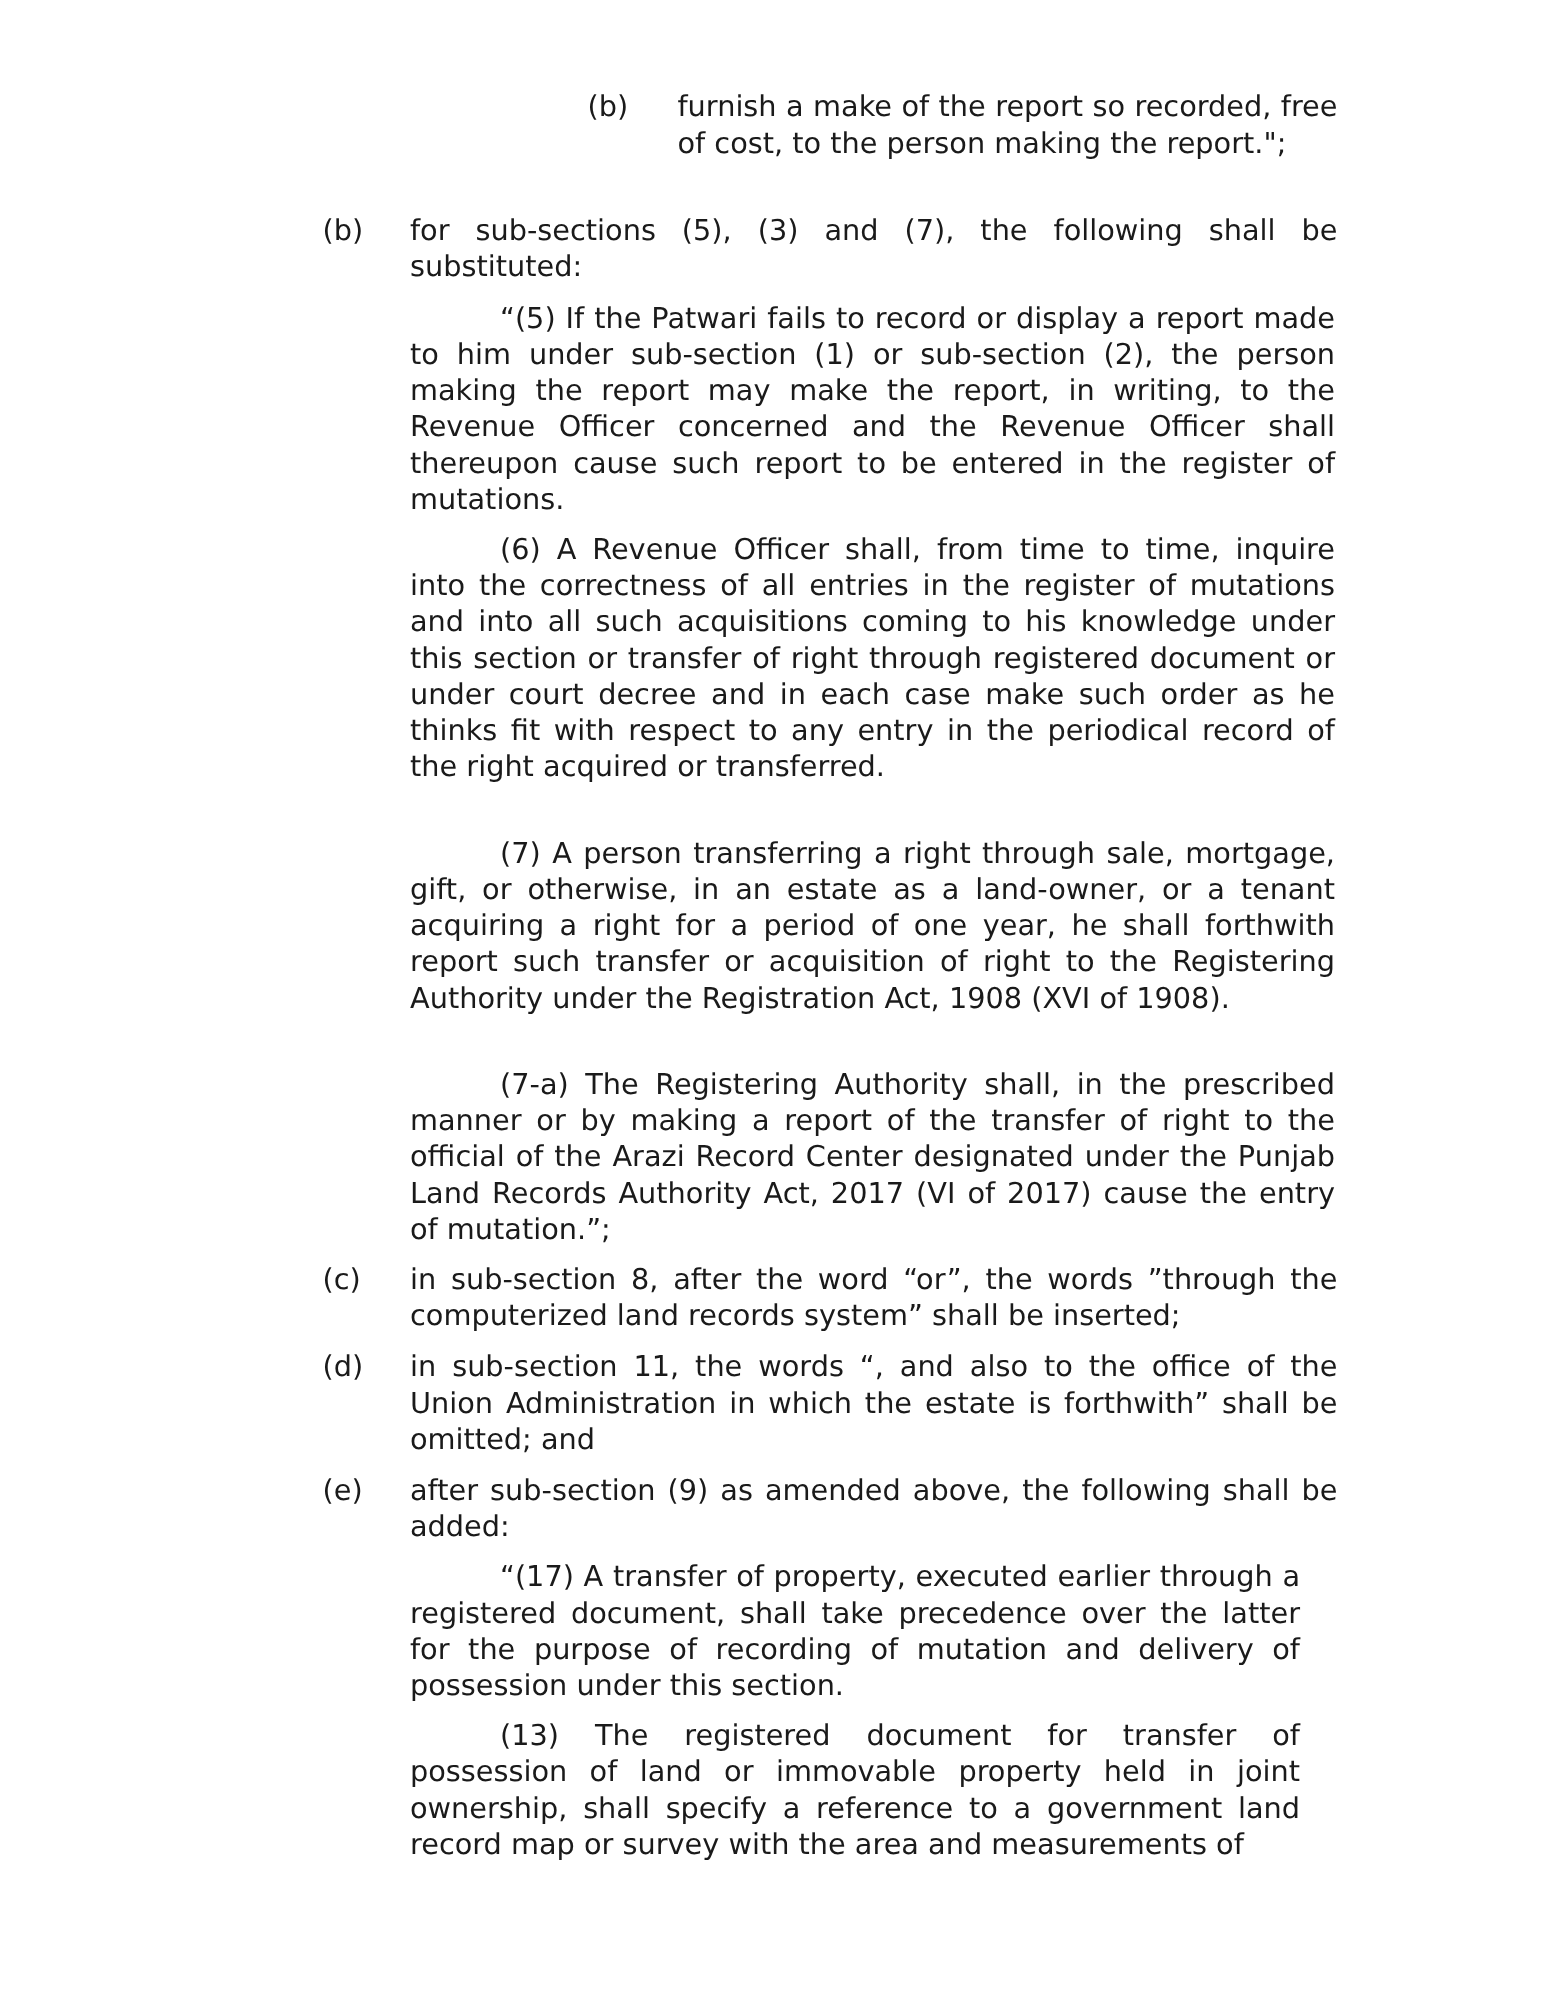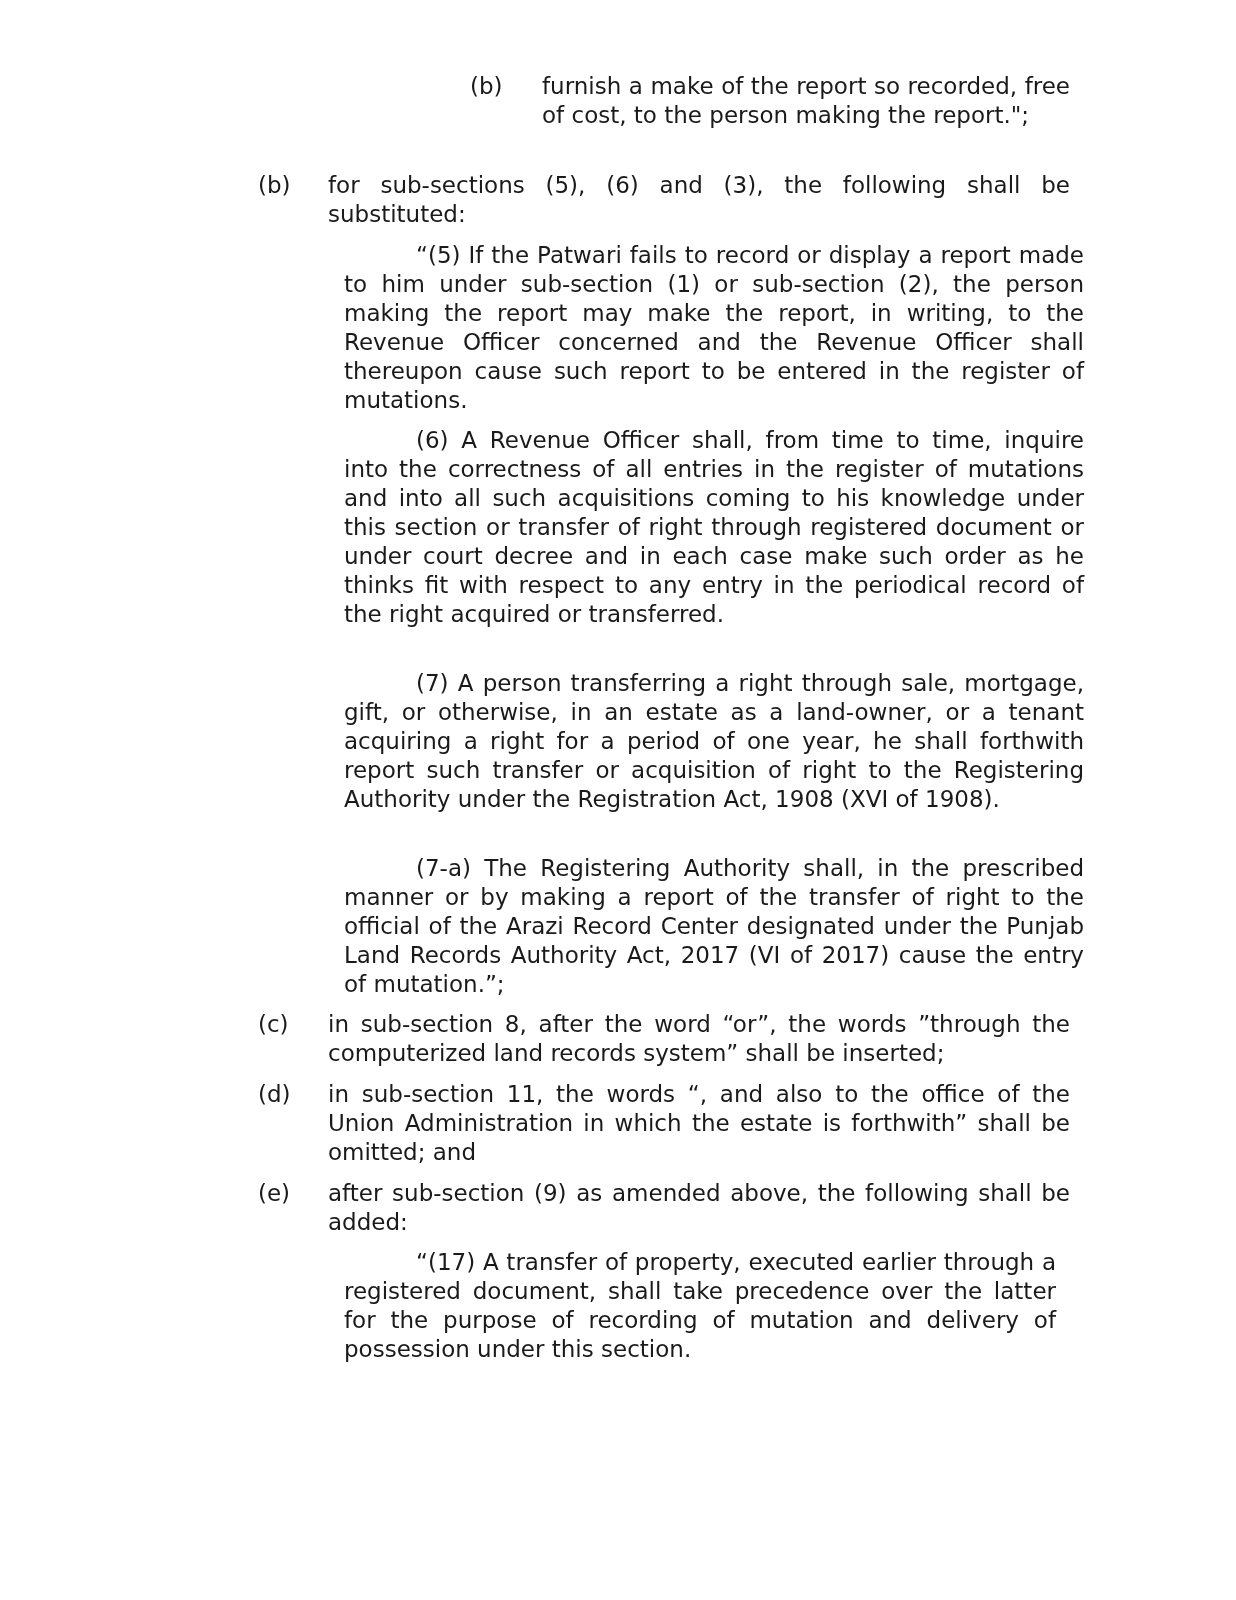--- a/index.html
+++ b/index.html
@@ -39,41 +39,41 @@
     }
     .nested {
       position: absolute;
       left: 470px;
       width: 600px;
     }
     .nested .label { position: absolute; left: 0; top: 0; }
     .nested .body { margin-left: 72px; text-align: justify; }
     .para {
       position: absolute;
-      left: 344px;
+      left: 328px;
       text-align: justify;
     }
     .para .indent {
       display: inline-block;
       width: 72px;
     }
   </style>
 </head>
 <body>
 
 <div class="page">
 
   <div class="nested" style="top:72px;">
     <span class="label">(b)</span>
     <div class="body">furnish a make of the report so recorded, free of cost, to the person making the report.";</div>
   </div>
 
   <div class="item" style="top:171px;">
     <span class="label">(b)</span>
-    <div class="body">for sub-sections (5), (6) and (3), the following shall be substituted:</div>
+    <div class="body">for sub-sections (5), (3) and (7), the following shall be substituted:</div>
   </div>
 
   <div class="para" style="top:241px; width:740px;">
     <span class="indent"></span><span>“(5)  If the Patwari fails to record or display a report made to him under sub-section (1) or sub-section (2), the person making the report may make the report, in writing, to the Revenue Officer concerned and the Revenue Officer shall thereupon cause such report to be entered in the register of mutations.</span>
   </div>
 
   <div class="para" style="top:426px; width:740px;">
     <span class="indent"></span><span>(6)    A Revenue Officer shall, from time to time, inquire into the correctness of all entries in the register of mutations and into all such acquisitions coming to his knowledge under this section or transfer of right through registered document or under court decree and in each case make such order as he thinks fit with respect to any entry in the periodical record of the right acquired or transferred.</span>
   </div>
 
@@ -97,14 +97,17 @@
 
   <div class="item" style="top:1179px;">
     <span class="label">(e)</span>
     <div class="body">after sub-section (9) as amended above, the following shall be added:</div>
   </div>
 
   <div class="para" style="top:1248px; width:712px;">
     <span class="indent"></span><span>“(17) A transfer of property, executed earlier through a registered document, shall take precedence over the latter for the purpose of recording of mutation and delivery of possession under this section.</span>
   </div>
 
+  <div class="para" style="top:1375px; width:712px;">
+    <span class="indent"></span><span>(13) The registered document for transfer of possession of land or immovable property held in joint ownership, shall specify a reference to a government land record map or survey with the area and measurements of</span>
+  </div>
 
 </div>
 
 </body></html>

